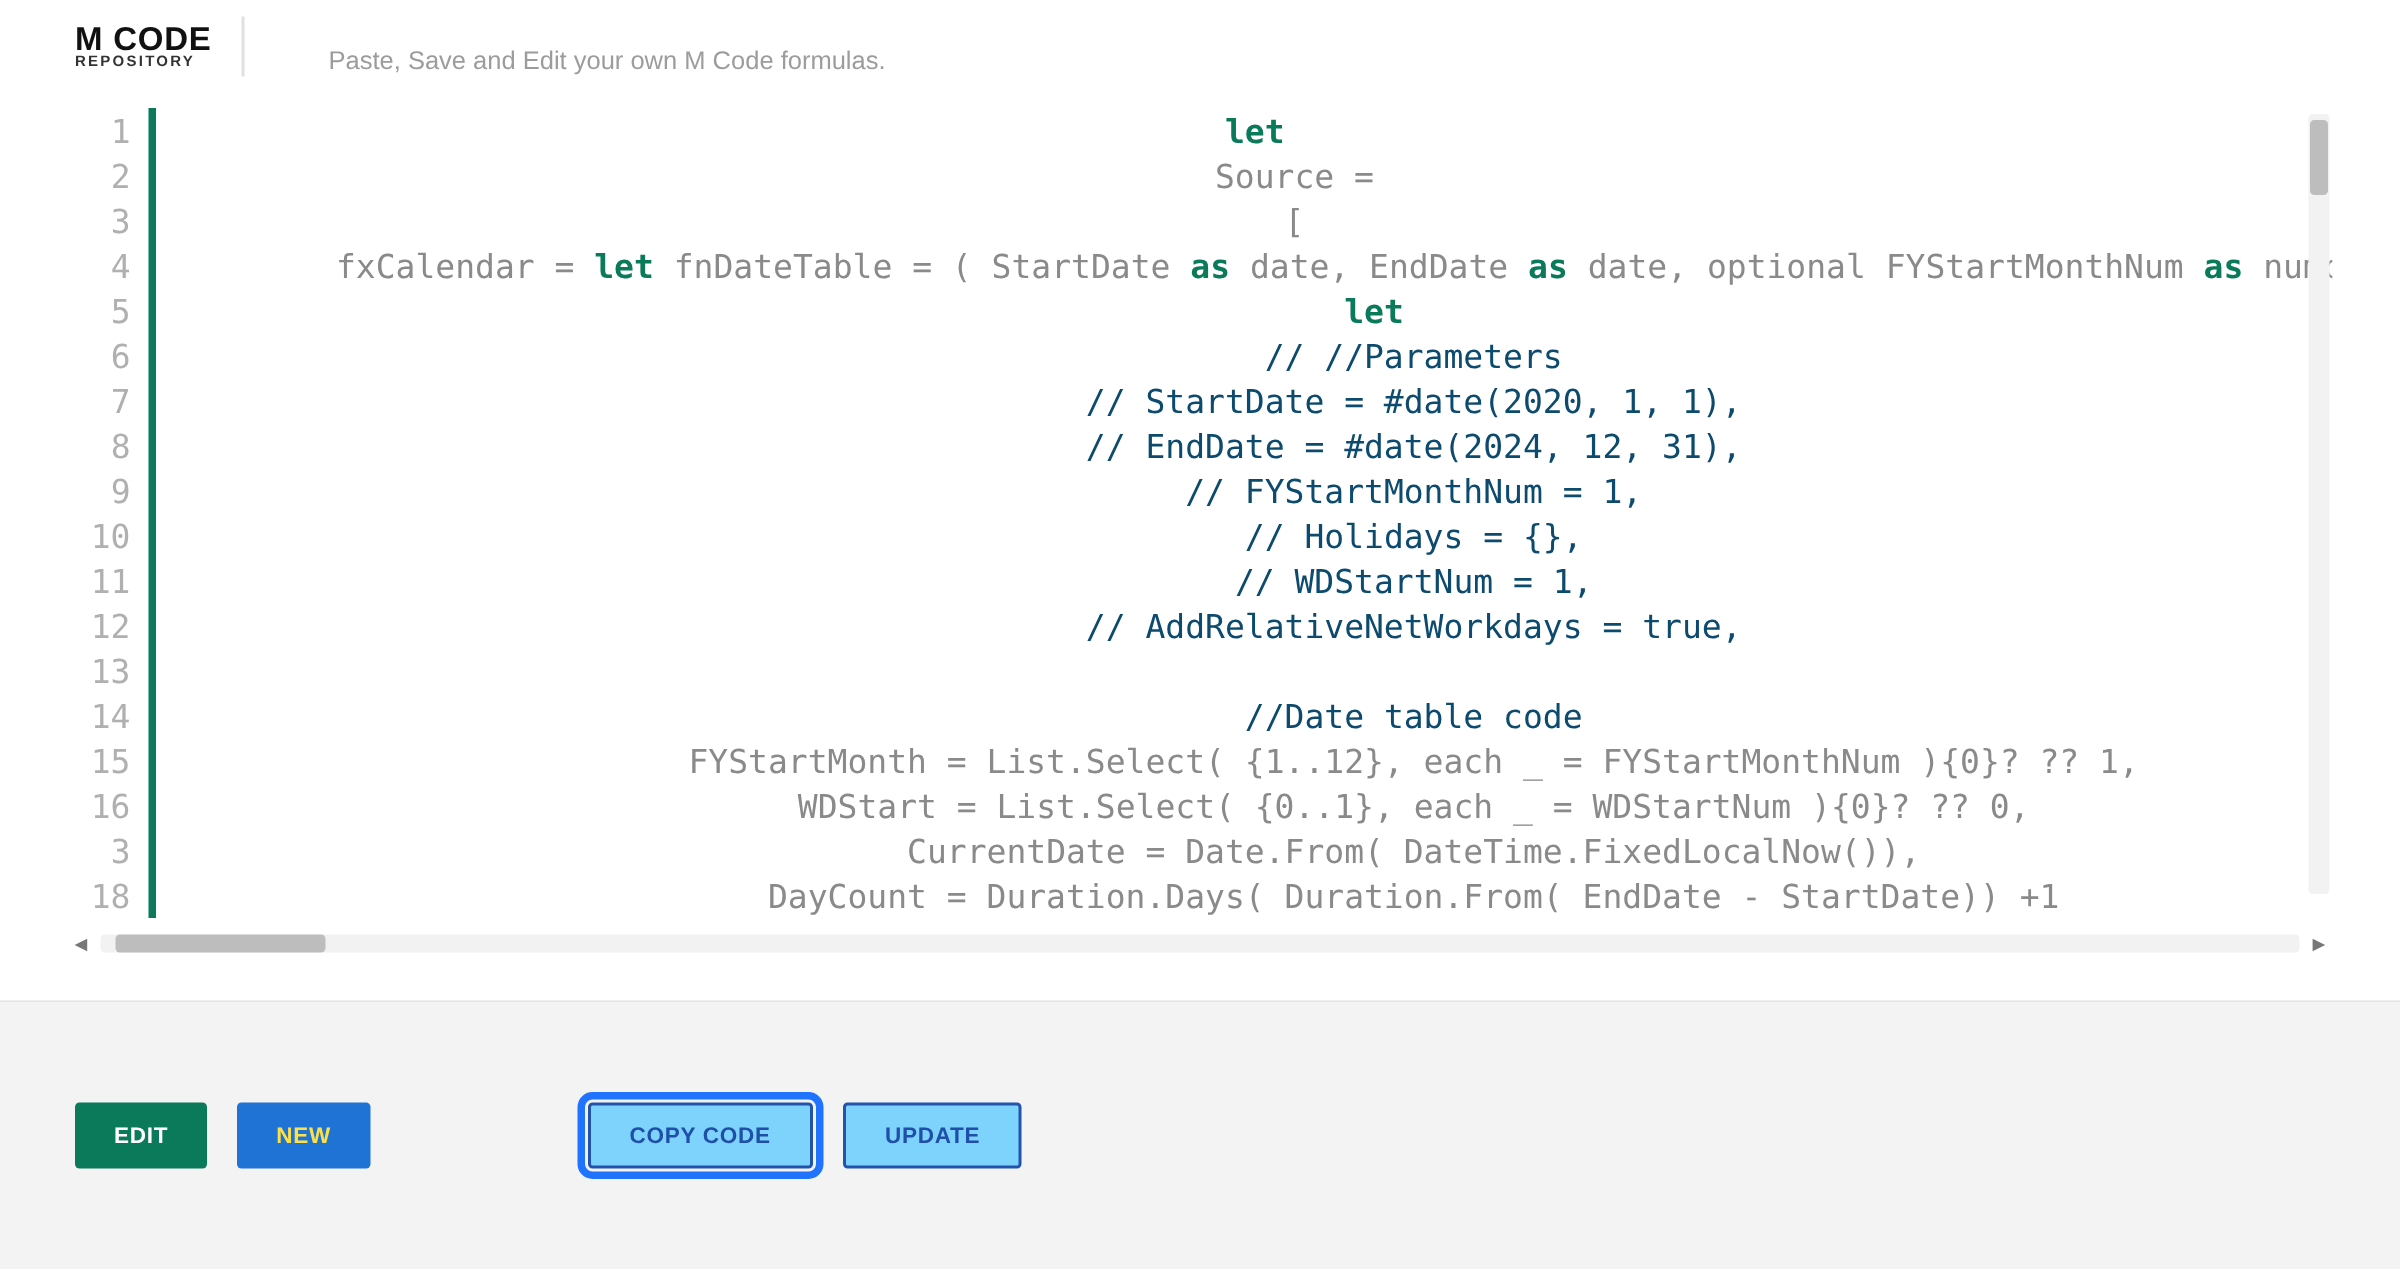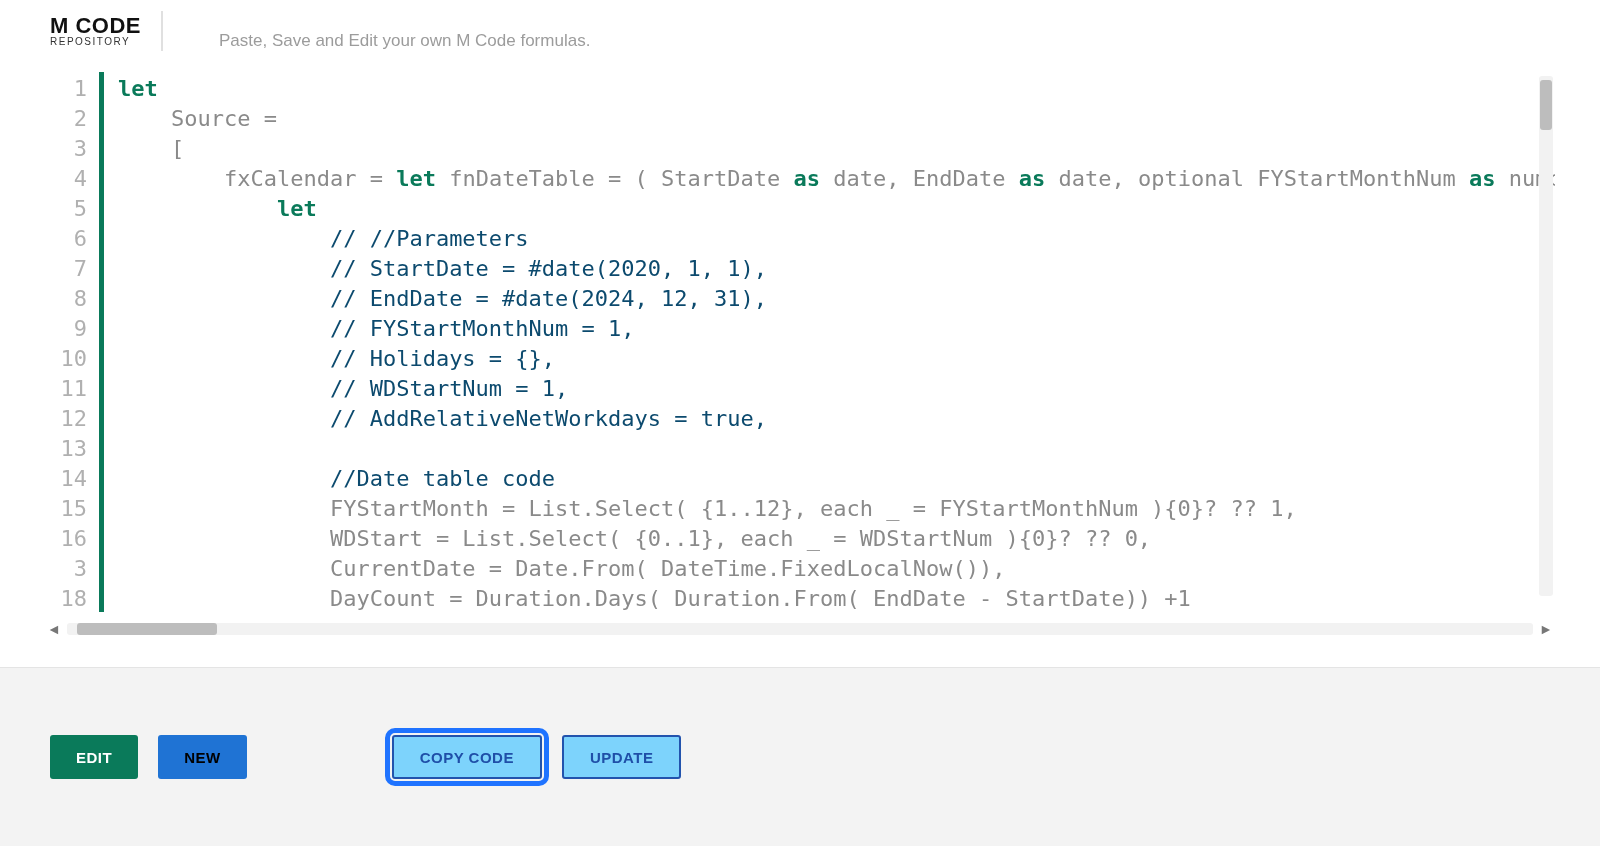--- a/index.html
+++ b/index.html
@@ -23,21 +23,21 @@
     justify-content:center;
   }
   .logo-top {
     font-size:22px;
     font-weight:900;
     color:#111;
     letter-spacing:0.5px;
   }
   .logo-bottom {
     font-size:10px;
-    font-weight:400;
+    font-weight:700;
     color:#333;
     letter-spacing:1.5px;
   }
   .tagline {
     padding-left:20px;
     color:#9c9c9c;
     font-size:17px;
     line-height:1.35;
     margin-top:20px;
   }
@@ -76,20 +76,21 @@
   .code {
     flex:1;
     padding-top:2px;
     white-space:pre;
     overflow:hidden;
   }
   .code .line {
     height:30px;
     line-height:30px;
     color:#8a8a8a;
+    text-align:center;
   }
   .code .kw { color:#0a7a5a; font-weight:600; }
   .code .cm { color:#0c4a6e; }
   
   .vscroll {
     position:absolute;
     right:2px;
     top:4px;
     width:14px;
     height:520px;
@@ -159,21 +160,21 @@
     font-weight:700;
     letter-spacing:0.5px;
     border-radius:3px;
     cursor:pointer;
     display:flex;
     align-items:center;
     justify-content:center;
     border:none;
   }
   .btn-edit { background:#0a7a5a; color:#fff; }
-  .btn-new  { background:#1f73d4; color:#000000; }
+  .btn-new  { background:#1f73d4; color:#fde047; }
   .spacer { width:105px; }
   .btn-outline {
     background:#7dd3fc;
     color:#1f4fa8;
     border:2px solid #2253ad;
   }
   .btn-highlight {
     outline:5px solid #1f73ff;
     outline-offset:2px;
   }

